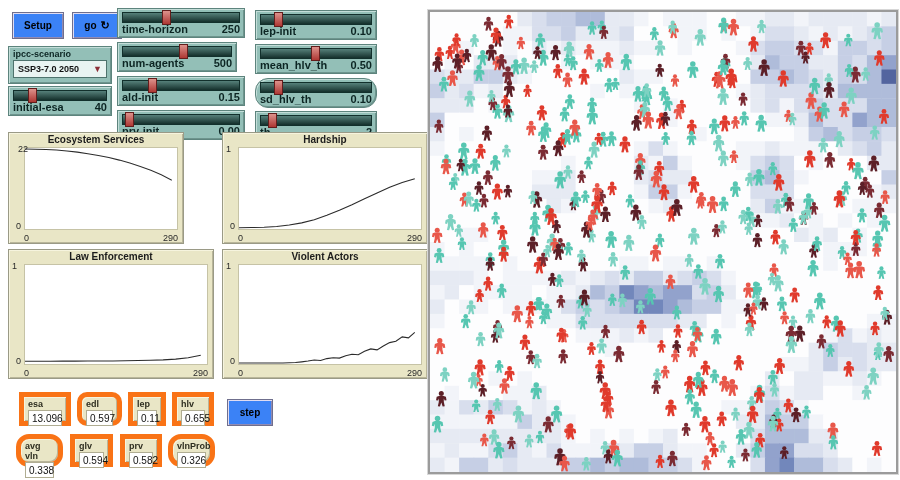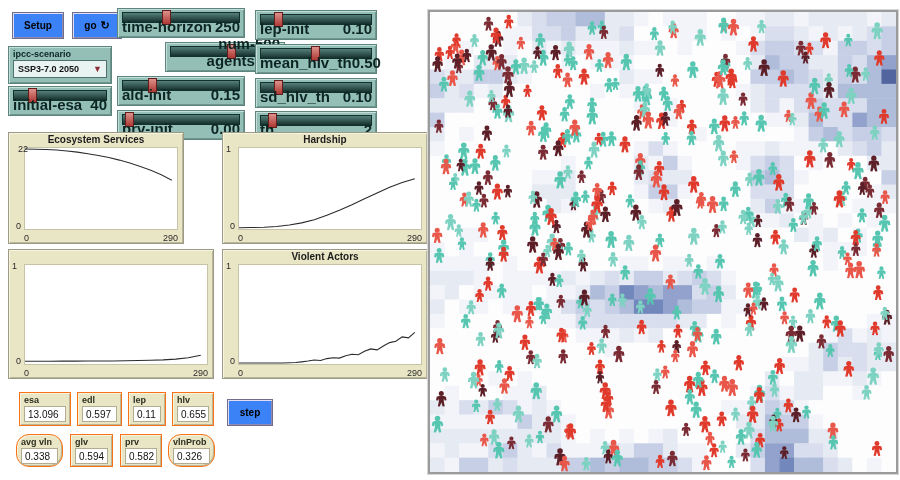--- a/index.html
+++ b/index.html
@@ -15,21 +15,21 @@
   .forever{font-size:11px;font-weight:bold;line-height:1;}
 
   
   .slider{background:#93bfb7;border:1px solid #5d847d;
     box-shadow:inset 1px 1px 0 #c4ded9, inset -1px -1px 0 #6d948d;}
   .track{position:absolute;left:4px;right:4px;top:3px;height:9px;
     background:linear-gradient(#56807a,#15302c);border:1px solid #12302c;}
   .handle{position:absolute;top:1px;width:7px;height:13px;
     background:linear-gradient(#dd928c,#ae3733);border:1px solid #641d1c;}
   .srow{position:absolute;left:4px;right:4px;bottom:2px;display:flex;
-    justify-content:space-between;font-size:15px;font-weight:bold;color:#0c2523;text-align:right;}
+    justify-content:space-between;font-size:11px;font-weight:bold;color:#0c2523;}
 
   
   .chooser{background:#93bfb7;border:1px solid #5d847d;
     box-shadow:inset 1px 1px 0 #c4ded9, inset -1px -1px 0 #6d948d;padding:2px 4px;}
   .chlabel{font-size:9px;font-weight:bold;color:#0c2523;}
   .chbox{margin-top:1px;background:#e9f4f2;border:1px solid #4e736d;height:16px;
     display:flex;align-items:center;justify-content:space-between;padding:0 4px;
     font-size:9px;font-weight:bold;color:#111;cursor:pointer;}
   .chbox .tri{color:#8c2f38;font-size:9px;}
 
@@ -37,21 +37,21 @@
   .plot{background:#e9e6c6;border:1px solid #9a9a86;
     box-shadow:inset 1px 1px 0 #f6f4de, inset -1px -1px 0 #b9b69a;}
   .ptitle{position:absolute;top:1px;left:0;right:0;text-align:center;font-size:10px;
     font-weight:bold;color:#1c1c1c;}
   .parea{position:absolute;left:15px;top:14px;right:5px;bottom:13px;background:#fff;
     border:1px solid #c6c3a6;}
   .parea svg{display:block;width:100%;height:100%;}
   .axlab{position:absolute;font-size:9px;color:#2a2a2a;}
 
   
-  .monitor{background:#e9e6c6;border:1px solid #f97316;
+  .monitor{background:#e9e6c6;border:5px solid #f97316;
     box-shadow:inset 1px 1px 0 #f6f4de, inset -1px -1px 0 #b9b69a;padding:2px 4px;}
   .mlabel{font-size:9px;font-weight:bold;color:#2e2e20;}
   .mvalue{margin-top:1px;background:#fff;border:1px solid #b0ad92;height:14px;
     font-size:10px;color:#111;display:flex;align-items:center;padding:0 3px;}
 
   
   #world{position:absolute;left:428px;top:10px;width:466px;height:460px;
     border:2px solid #9b9b9b;box-shadow:0 0 0 1px #d7d7d7;background:#fff;}
   #world svg{display:block;width:100%;height:100%;}
 </style>
@@ -82,21 +82,21 @@
       <span>step</span>
     </button>
   <div class="widget slider" style="left: 117px; top: 8px; width: 128px; height: 30px;">
         <div class="track"></div>
         <div class="handle" style="left: 43.6px;"></div>
         <div class="srow">
           <span>time-horizon</span>
           <span>250</span>
         </div>
       </div>
-      <div class="widget slider" style="left: 117px; top: 42px; width: 120px; height: 30px; margin-left: 48px;">
+      <div class="widget slider" style="left: 117px; top: 42px; width: 120px; height: 30px;">
         <div class="track"></div>
         <div class="handle" style="left: 61.2px;"></div>
         <div class="srow">
           <span>num-agents</span>
           <span>500</span>
         </div>
       </div>
       <div class="widget slider" style="left: 117px; top: 76px; width: 128px; height: 30px;">
         <div class="track"></div>
         <div class="handle" style="left: 30.4px;"></div>
@@ -122,21 +122,21 @@
         </div>
       </div>
       <div class="widget slider" style="left: 255px; top: 44px; width: 122px; height: 30px;">
         <div class="track"></div>
         <div class="handle" style="left: 54.96px;"></div>
         <div class="srow">
           <span>mean_hlv_th</span>
           <span>0.50</span>
         </div>
       </div>
-      <div class="widget slider" style="left: 255px; top: 78px; width: 122px; height: 30px;">
+      <div class="widget slider" style="left: 255px; top: 78px; width: 122px; height: 30px; border-radius: 13px;">
         <div class="track"></div>
         <div class="handle" style="left: 17.52px;"></div>
         <div class="srow">
           <span>sd_hlv_th</span>
           <span>0.10</span>
         </div>
       </div>
       <div class="widget slider" style="left: 255px; top: 111px; width: 122px; height: 30px;">
         <div class="track"></div>
         <div class="handle" style="left: 12.32px;"></div>
@@ -171,20 +171,21 @@
           <svg viewBox="0 0 184 83" preserveAspectRatio="none">
             <polyline points="0.0,81.7 12.7,81.5 25.4,81.2 38.1,80.4 50.8,78.9 63.4,76.7 76.1,73.5 88.8,69.0 101.5,63.8 114.2,58.1 126.9,52.0 139.6,46.0 152.3,40.3 165.0,35.4 177.7,31.4" fill="none" stroke="#2b2b2b" stroke-width="1.1"></polyline>
           </svg>
         </div>
         <div class="axlab ymax" style="left: 3px; top: 11px;">1</div>
         <div class="axlab ymin" style="left: 7px; bottom: 12px;">0</div>
         <div class="axlab xmin" style="left: 15px; bottom: 0px;">0</div>
         <div class="axlab xmax" style="right: 5px; bottom: 0px;">290</div>
       </div>
       <div class="widget plot" style="left: 8px; top: 249px; width: 206px; height: 130px;">
+        <div class="ptitle">Law Enforcement</div>
         <div class="parea">
           <svg viewBox="0 0 184 101" preserveAspectRatio="none">
             <polyline points="0.0,98.2 12.7,98.2 25.4,98.2 38.1,98.1 50.8,98.1 63.4,98.0 76.1,98.0 88.8,97.9 101.5,97.7 114.2,97.5 126.9,97.2 139.6,96.8 152.3,96.0 165.0,94.6 177.7,92.1" fill="none" stroke="#2b2b2b" stroke-width="1.1"></polyline>
           </svg>
         </div>
         <div class="axlab ymax" style="left: 3px; top: 11px;">1</div>
         <div class="axlab ymin" style="left: 7px; bottom: 12px;">0</div>
         <div class="axlab xmin" style="left: 15px; bottom: 0px;">0</div>
         <div class="axlab xmax" style="right: 5px; bottom: 0px;">290</div>
       </div>
@@ -197,21 +198,21 @@
         </div>
         <div class="axlab ymax" style="left: 3px; top: 11px;">1</div>
         <div class="axlab ymin" style="left: 7px; bottom: 12px;">0</div>
         <div class="axlab xmin" style="left: 15px; bottom: 0px;">0</div>
         <div class="axlab xmax" style="right: 5px; bottom: 0px;">290</div>
       </div>
       <div class="widget monitor" style="left: 19px; top: 392px; width: 52px; height: 34px;">
         <div class="mlabel">esa</div>
         <div class="mvalue">13.096</div>
       </div>
-      <div class="widget monitor" style="left: 77px; top: 392px; width: 45px; height: 34px;">
+      <div class="widget monitor" style="left: 77px; top: 392px; width: 45px; height: 34px; border-radius: 10px;">
         <div class="mlabel">edl</div>
         <div class="mvalue">0.597</div>
       </div>
       <div class="widget monitor" style="left: 128px; top: 392px; width: 38px; height: 34px;">
         <div class="mlabel">lep</div>
         <div class="mvalue">0.11</div>
       </div>
       <div class="widget monitor" style="left: 172px; top: 392px; width: 42px; height: 34px;">
         <div class="mlabel">hlv</div>
         <div class="mvalue">0.655</div>

